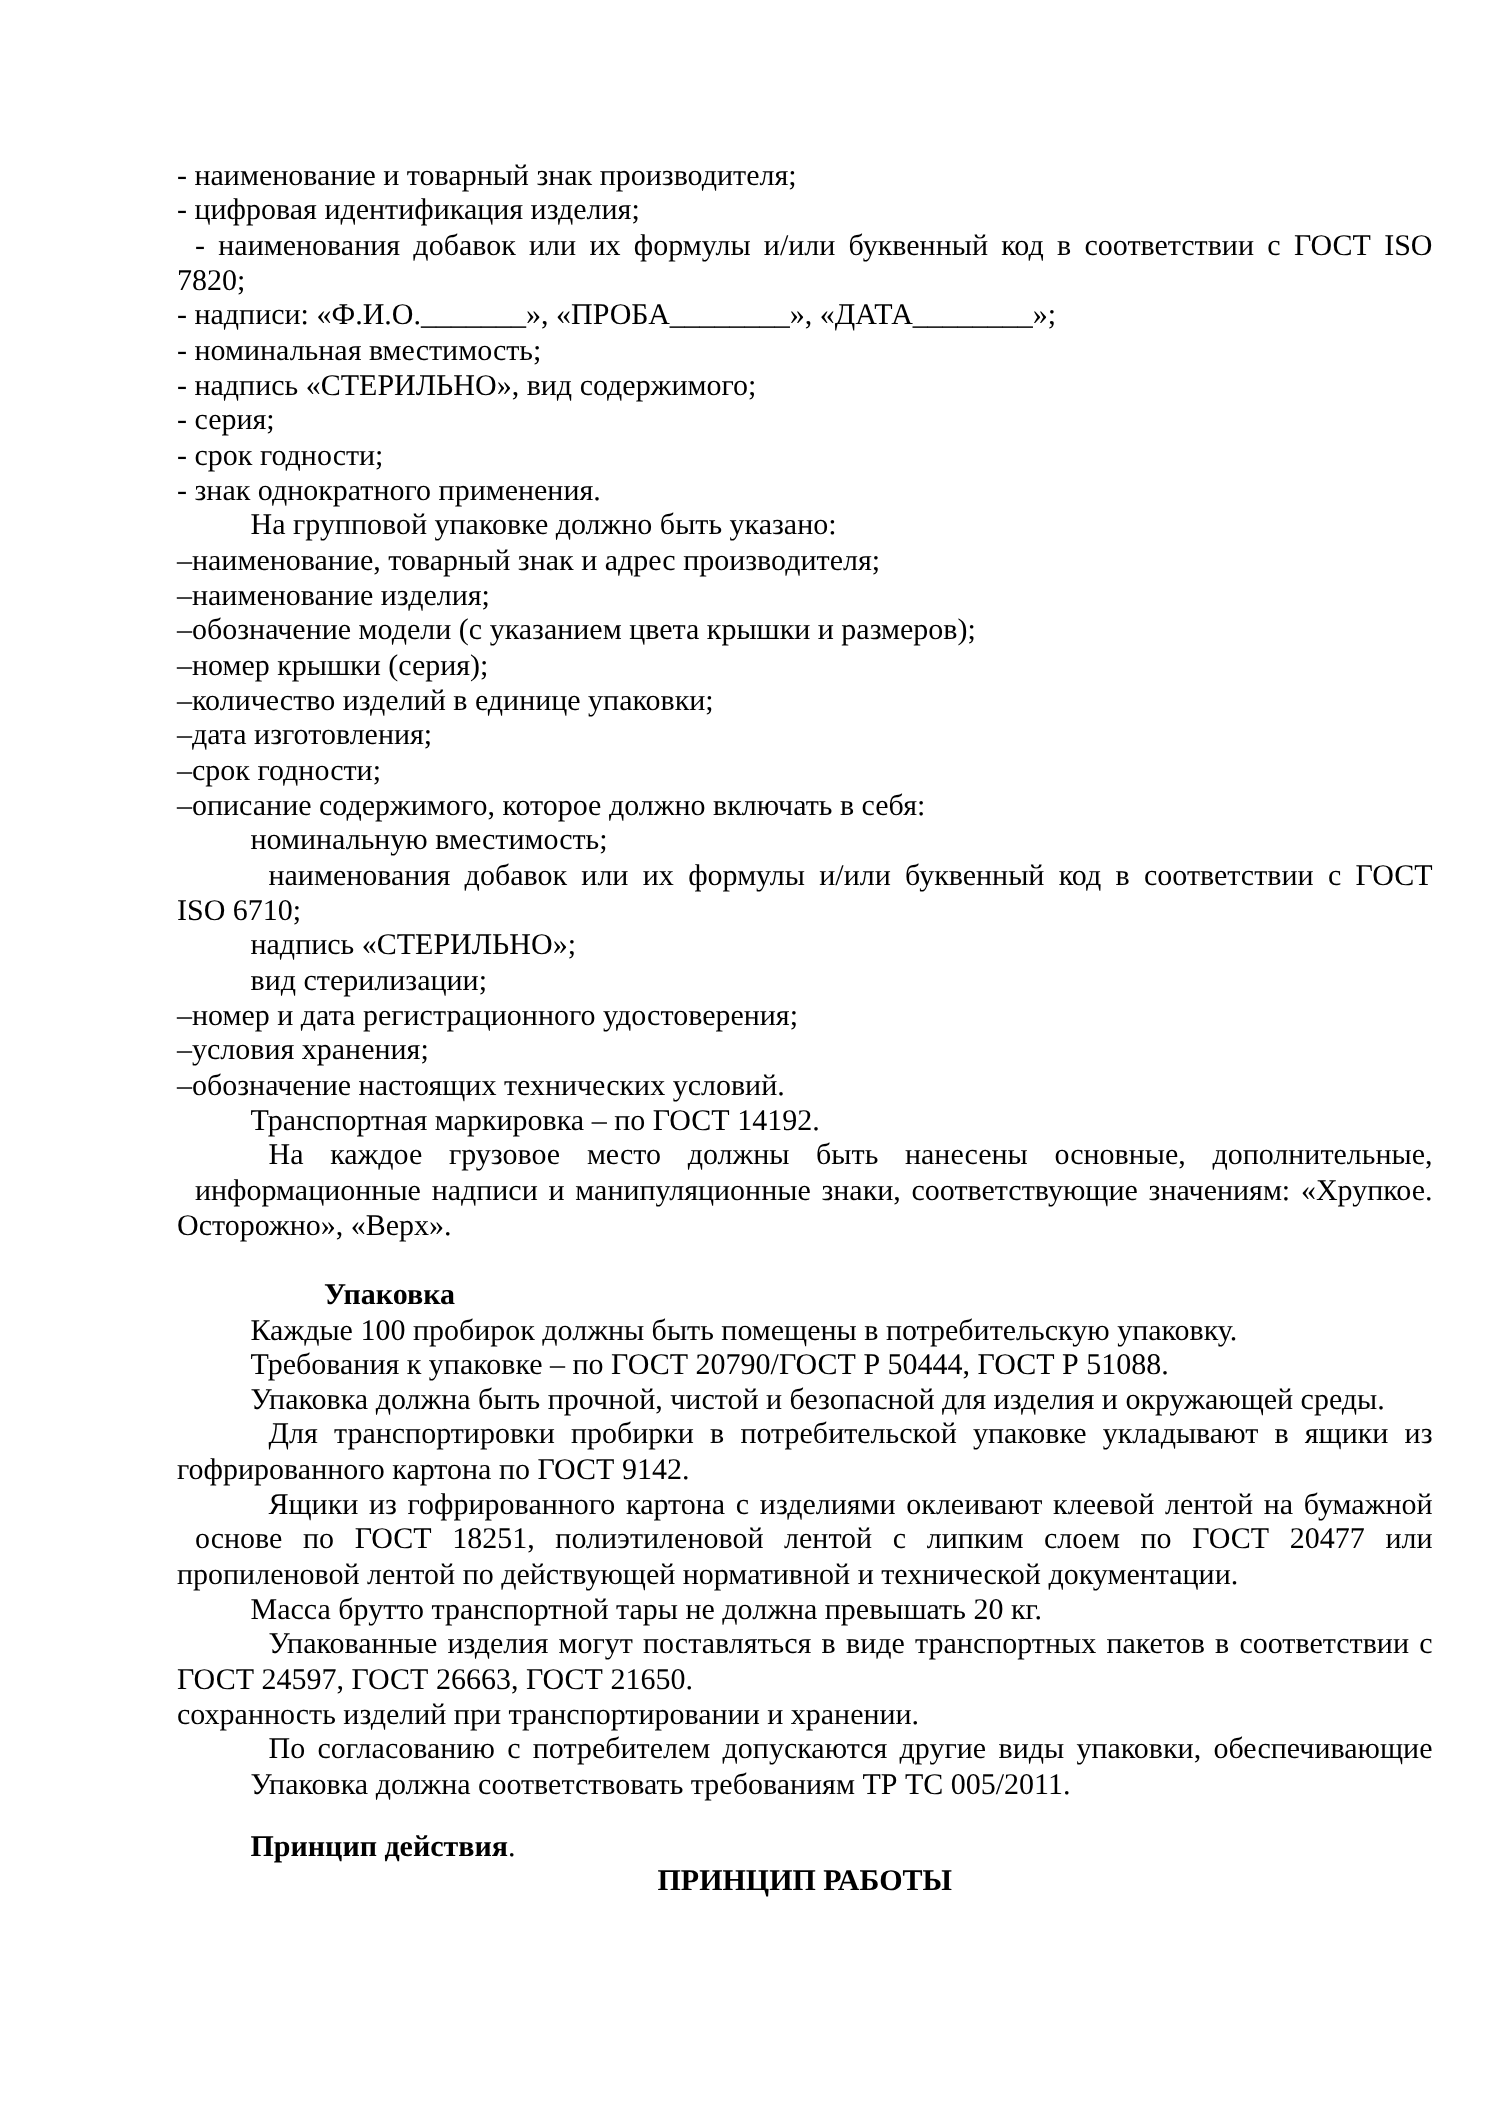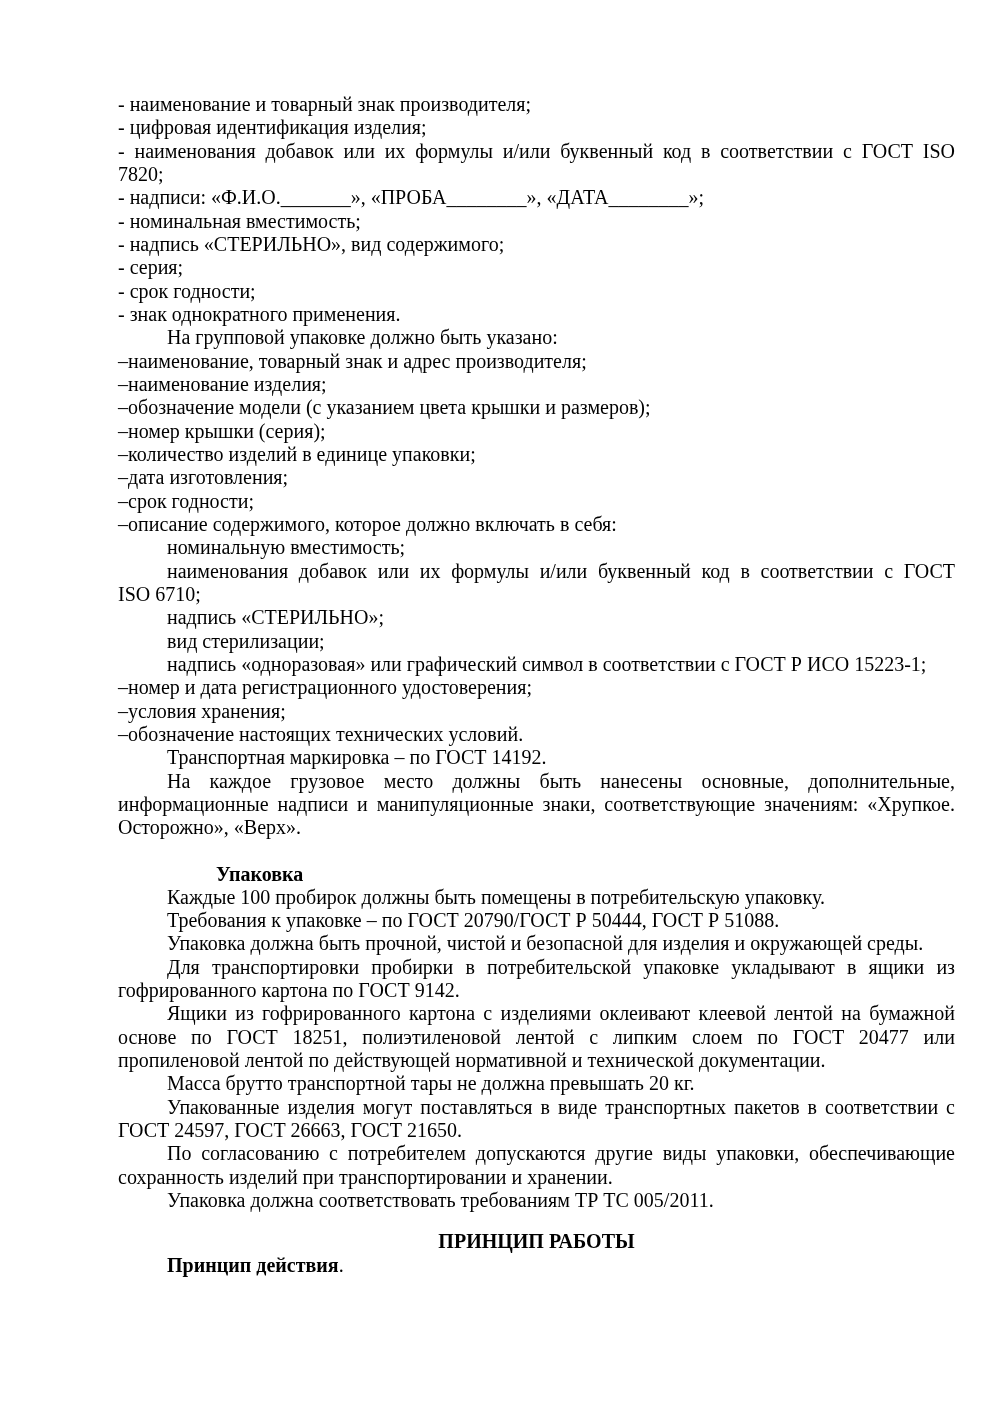--- a/index.html
+++ b/index.html
@@ -6,29 +6,29 @@
   .page {
     position: relative;
     width: 1000px;
     height: 1414px;
     background: #ffffff;
     overflow: hidden;
   }
   .content {
     position: absolute;
     left: 118px;
-    top: 93px;
+    top: 106px;
     width: 837px;
     font-family: "Liberation Serif", "DejaVu Serif", serif;
     font-size: 20px;
     line-height: 23.33px;
     color: #000000;
   }
   .line { min-height: 23.33px; white-space: nowrap; }
-  .line.j { white-space: normal; text-align: justify; text-align-last: justify; }
+  .line.j { white-space: normal; text-align: justify; text-align-last: justify; margin-left: 12px; }
   .line.c { white-space: normal; text-align: center; }
   .i1 { padding-left: 49px; }
   .i2 { padding-left: 98px; }
   .b { font-weight: bold; }
   .spacer { width: 100%; }
 </style>
 </head>
 <body>
 
 <div class="page">
@@ -50,41 +50,40 @@
       <div class="line">–номер крышки (серия);</div>
       <div class="line">–количество изделий в единице упаковки;</div>
       <div class="line">–дата изготовления;</div>
       <div class="line">–срок годности;</div>
       <div class="line">–описание содержимого, которое должно включать в себя:</div>
       <div class="line i1">номинальную вместимость;</div>
       <div class="line j i1">наименования добавок или их формулы и/или буквенный код в соответствии с ГОСТ</div>
       <div class="line">ISO 6710;</div>
       <div class="line i1">надпись «СТЕРИЛЬНО»;</div>
       <div class="line i1">вид стерилизации;</div>
-      <div class="line i1">надпись «одноразовая» или графический символ в соответствии с ГОСТ Р ИСО 15223-1;</div>
       <div class="line">–номер и дата регистрационного удостоверения;</div>
       <div class="line">–условия хранения;</div>
       <div class="line">–обозначение настоящих технических условий.</div>
       <div class="line i1">Транспортная маркировка – по ГОСТ 14192.</div>
       <div class="line j i1">На каждое грузовое место должны быть нанесены основные, дополнительные,</div>
       <div class="line j">информационные надписи и манипуляционные знаки, соответствующие значениям: «Хрупкое.</div>
       <div class="line">Осторожно», «Верх».</div>
       <div class="spacer" style="height: 23px;"></div>
       <div class="line b i2">Упаковка</div>
       <div class="line i1">Каждые 100 пробирок должны быть помещены в потребительскую упаковку.</div>
       <div class="line i1">Требования к упаковке – по ГОСТ 20790/ГОСТ Р 50444, ГОСТ Р 51088.</div>
       <div class="line i1">Упаковка должна быть прочной, чистой и безопасной для изделия и окружающей среды.</div>
       <div class="line j i1">Для транспортировки пробирки в потребительской упаковке укладывают в ящики из</div>
       <div class="line">гофрированного картона по ГОСТ 9142.</div>
       <div class="line j i1">Ящики из гофрированного картона с изделиями оклеивают клеевой лентой на бумажной</div>
       <div class="line j">основе по ГОСТ 18251, полиэтиленовой лентой с липким слоем по ГОСТ 20477 или</div>
       <div class="line">пропиленовой лентой по действующей нормативной и технической документации.</div>
       <div class="line i1">Масса брутто транспортной тары не должна превышать 20 кг.</div>
       <div class="line j i1">Упакованные изделия могут поставляться в виде транспортных пакетов в соответствии с</div>
       <div class="line">ГОСТ 24597, ГОСТ 26663, ГОСТ 21650.</div>
+      <div class="line">сохранность изделий при транспортировании и хранении.</div>
       <div class="line j i1">По согласованию с потребителем допускаются другие виды упаковки, обеспечивающие</div>
-      <div class="line">сохранность изделий при транспортировании и хранении.</div>
       <div class="line i1">Упаковка должна соответствовать требованиям ТР ТС 005/2011.</div>
       <div class="spacer" style="height: 18px;"></div>
+      <div class="line i1"><span class="b">Принцип действия</span><span>.</span></div>
       <div class="line c b">ПРИНЦИП РАБОТЫ</div>
-      <div class="line i1"><span class="b">Принцип действия</span><span>.</span></div>
     </div>
 </div>
 
 </body></html>

